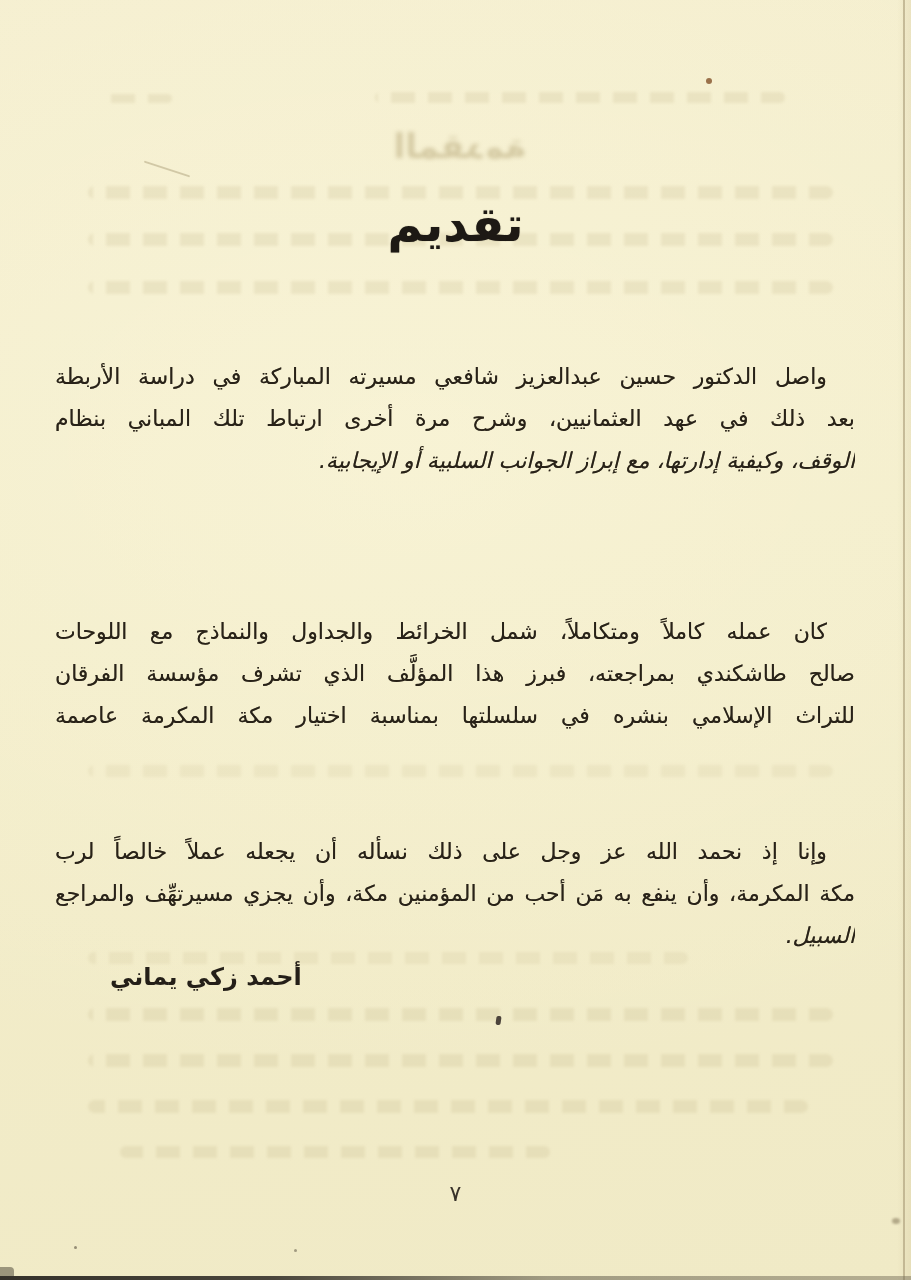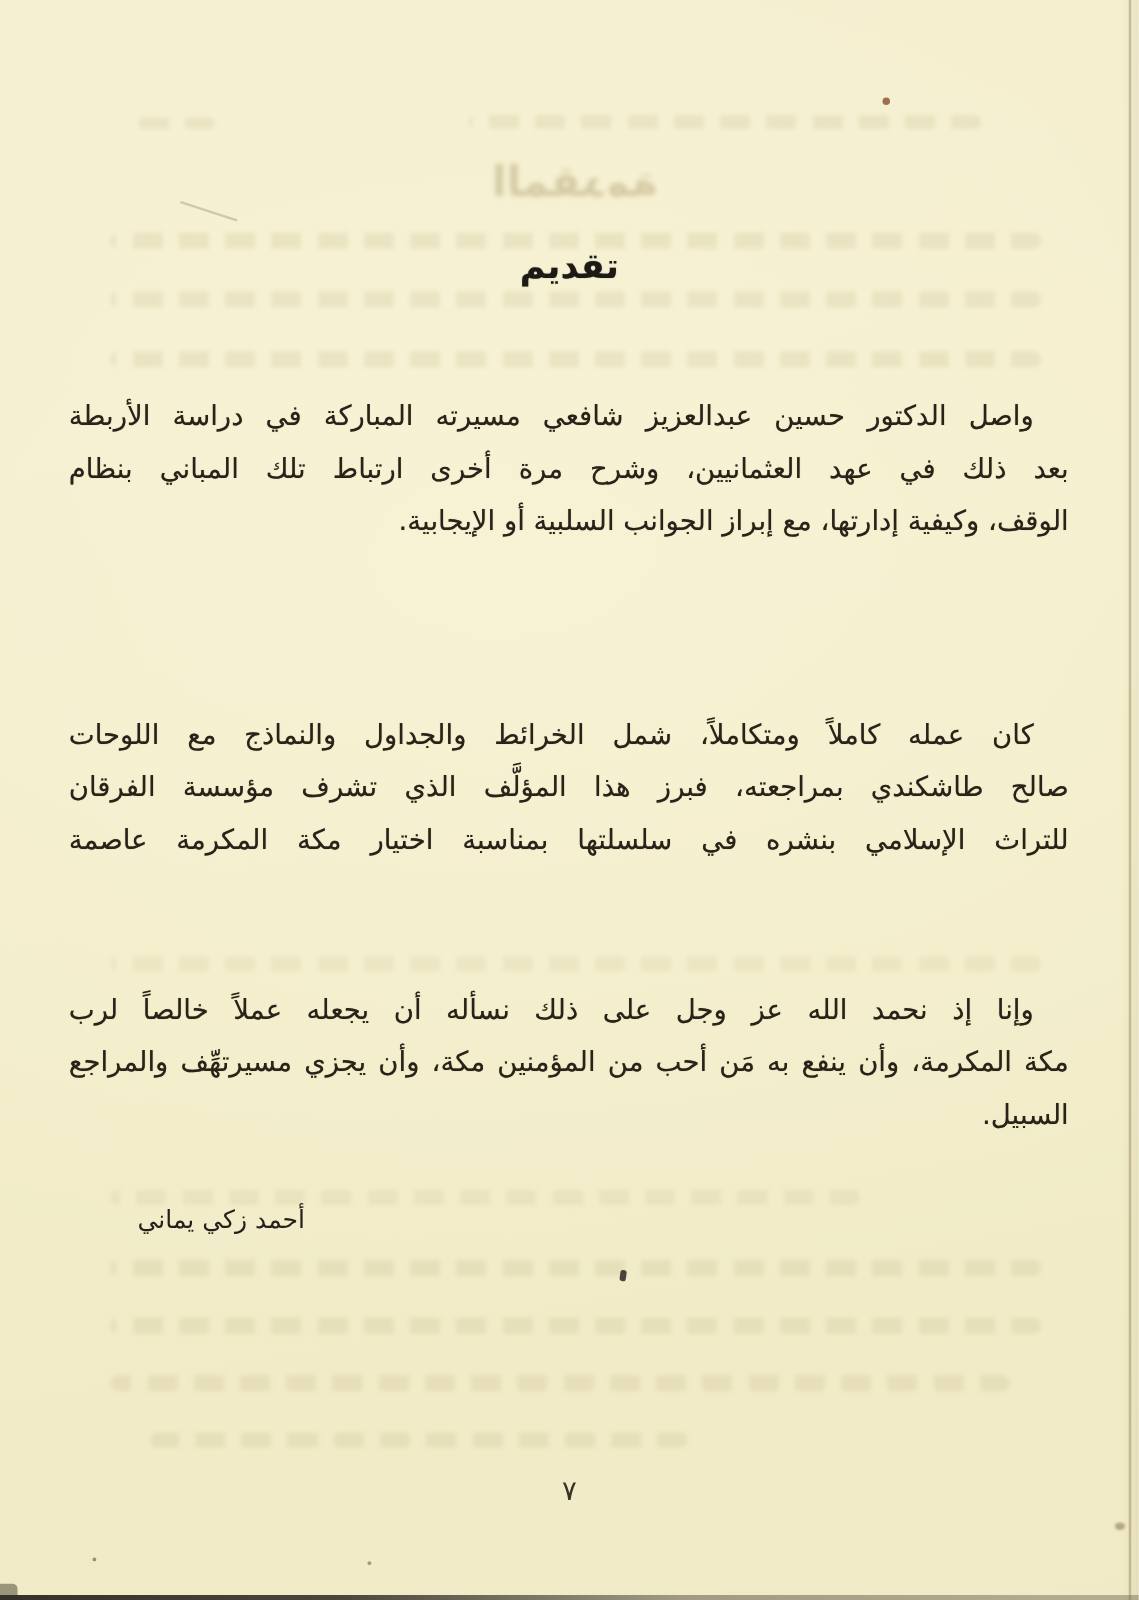--- a/index.html
+++ b/index.html
@@ -17,51 +17,52 @@
       linear-gradient(170deg, #f5efd0 0%, #f3edca 45%, #f0eac6 100%);
     overflow: hidden;
   }
 
   
   .ink { color: #26211b; z-index: 3; }
 
   .doc-title {
     position: absolute; left: 0; right: 0; top: 196px;
     text-align: center;
-    font-size: 28px; font-weight: bold;
+    font-size: 48px; font-weight: bold;
     letter-spacing: 0;
     direction: rtl;
     color: #1d1914;
     z-index: 3;
     text-shadow: 0 0 1px rgba(40,32,20,0.4);
   }
 
   .para {
     position: absolute; left: 55px; right: 56px;
     direction: rtl;
     z-index: 3;
     overflow: hidden;
+    margin-top: 43px;
   }
   .bline {
     direction: rtl;
     white-space: nowrap;
     height: 42px; line-height: 42px;
     font-size: 22px;
     color: #282218;
     text-align: justify;
     text-align-last: justify;
     text-shadow: 0 0 0.6px rgba(45,36,22,0.55);
   }
   .bline.first { text-indent: 28px; }
-  .bline.last  { text-align-last: right; }
+  .bline.last  { text-align-last: right; font-style: italic; }
 
   .signature {
     position: absolute; left: 110px; top: 963px;
     direction: rtl;
-    font-size: 20px; font-weight: normal;
+    font-size: 24px; font-weight: bold;
     color: #241f18;
     z-index: 3;
   }
 
   .page-number {
     position: absolute; left: 0; right: 0; top: 1181px;
     text-align: center;
     font-size: 22px;
     color: #38322a;
     z-index: 3;

